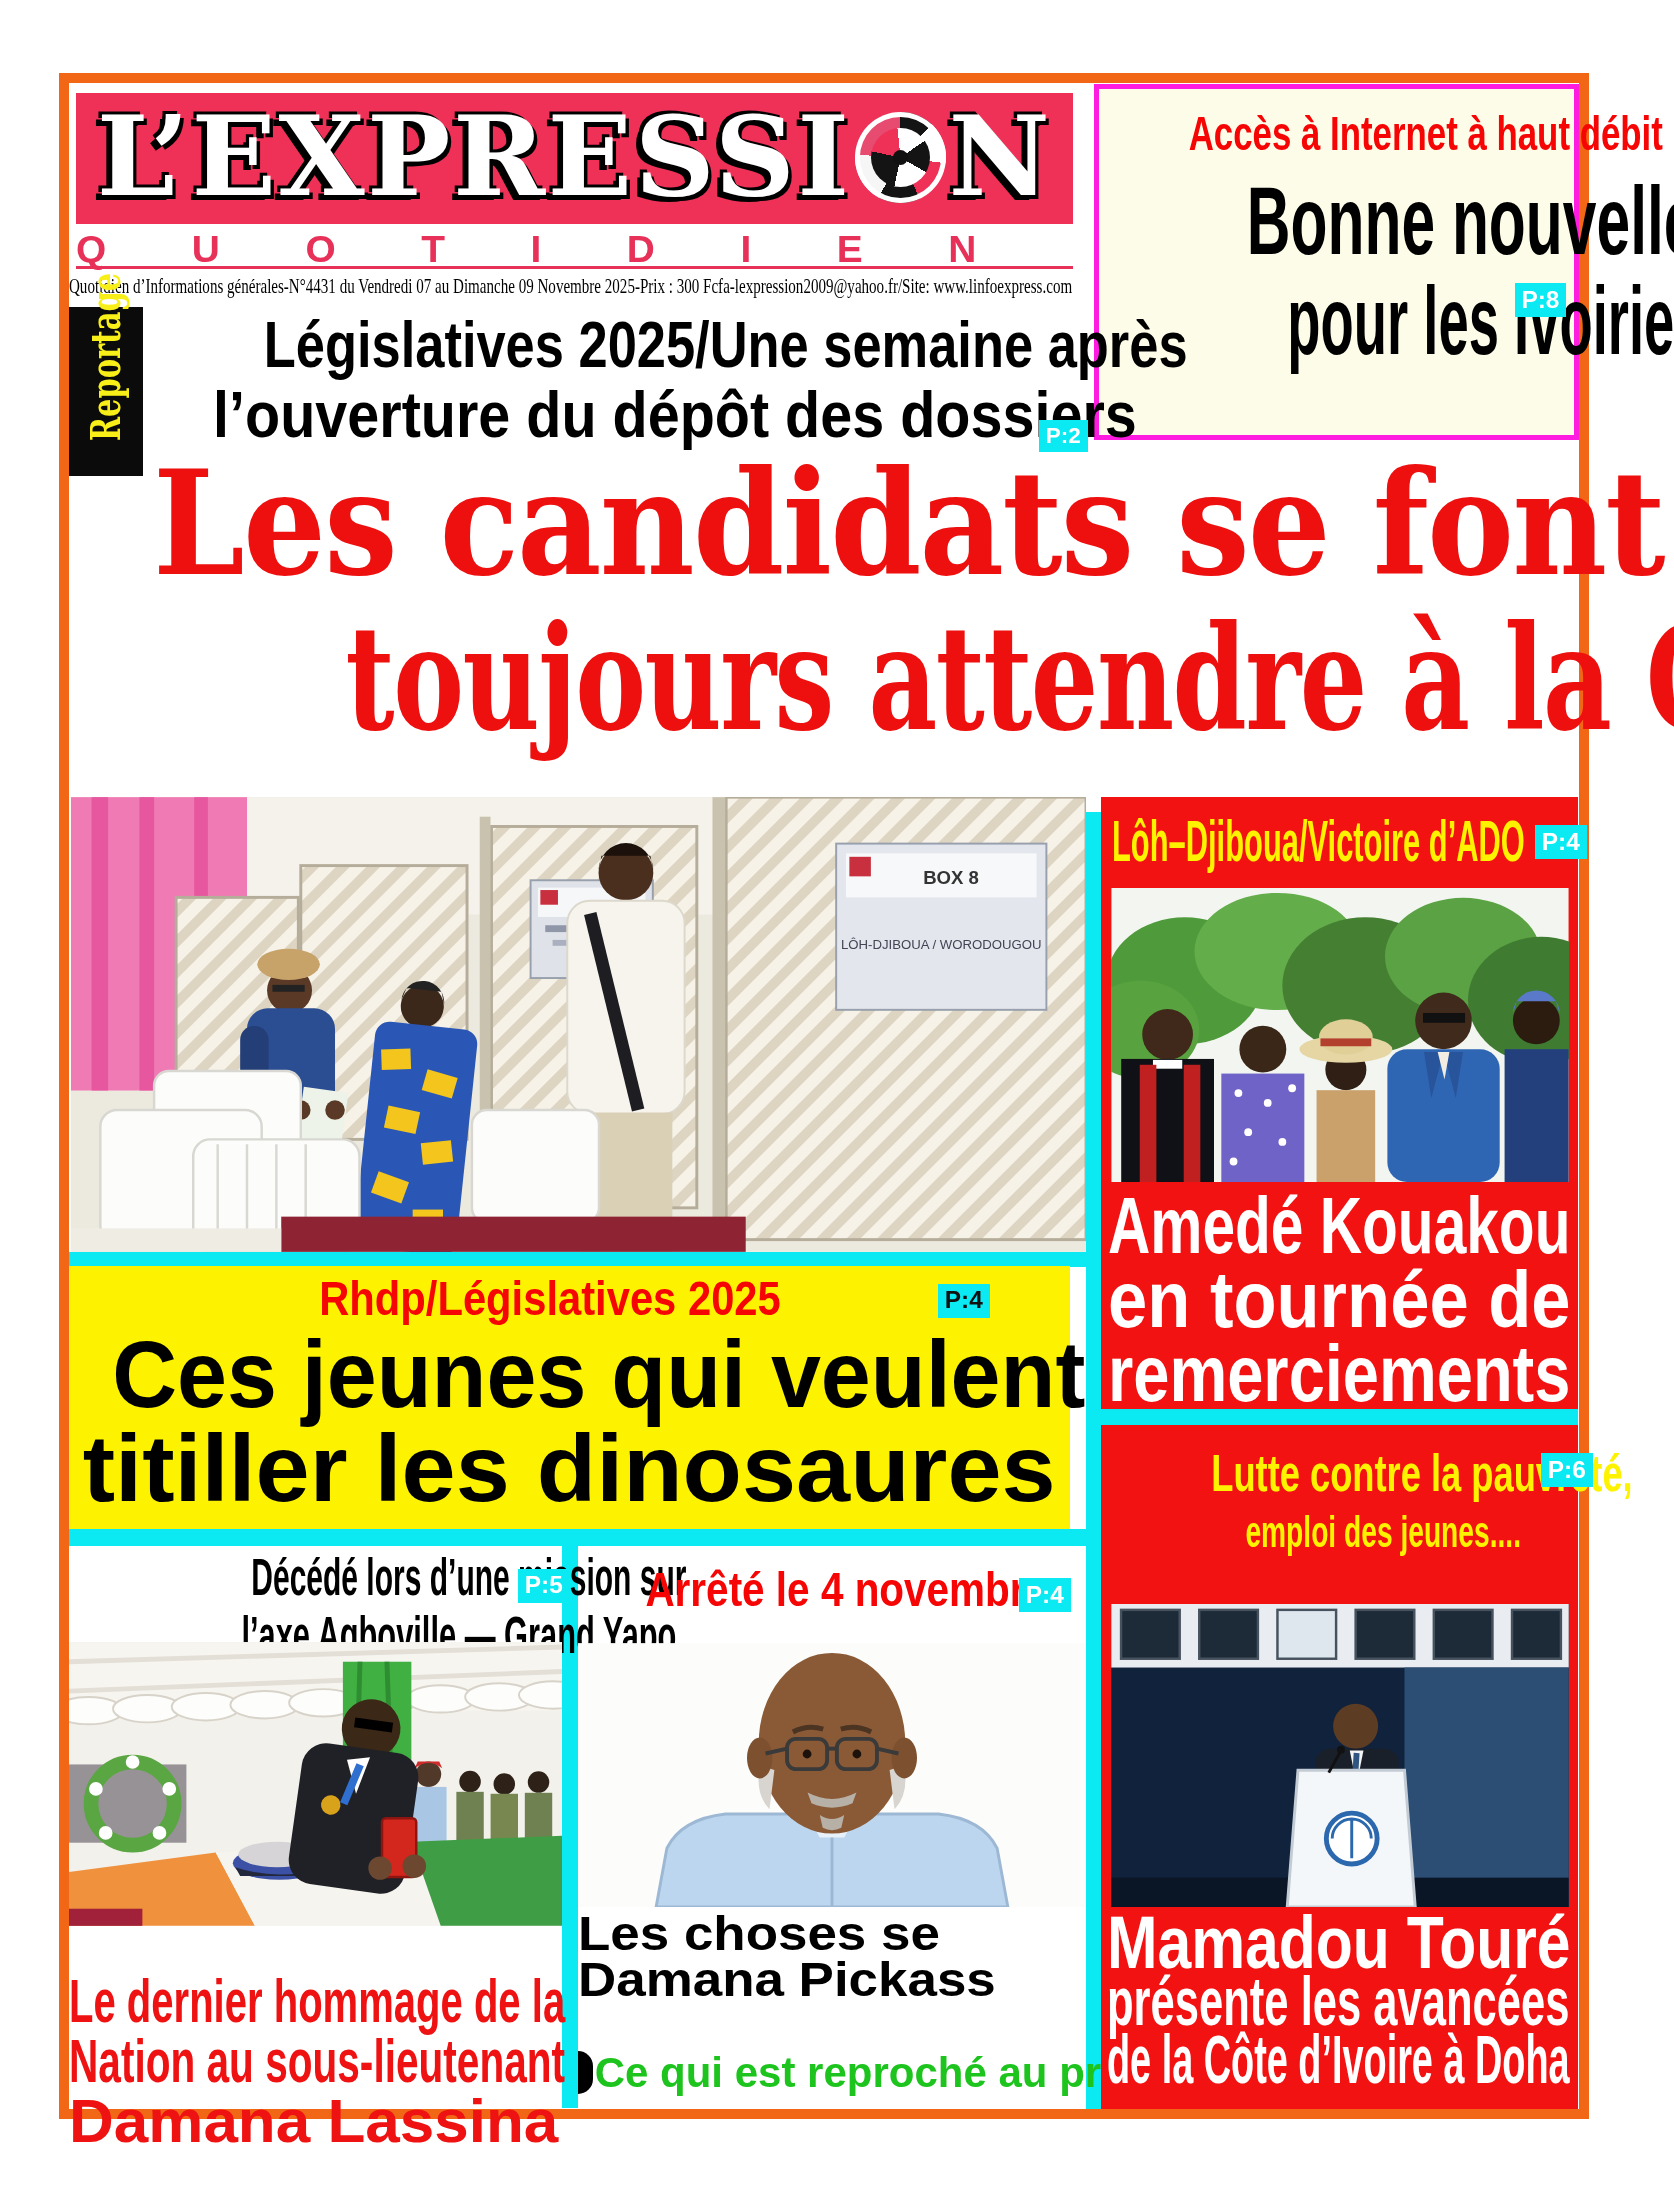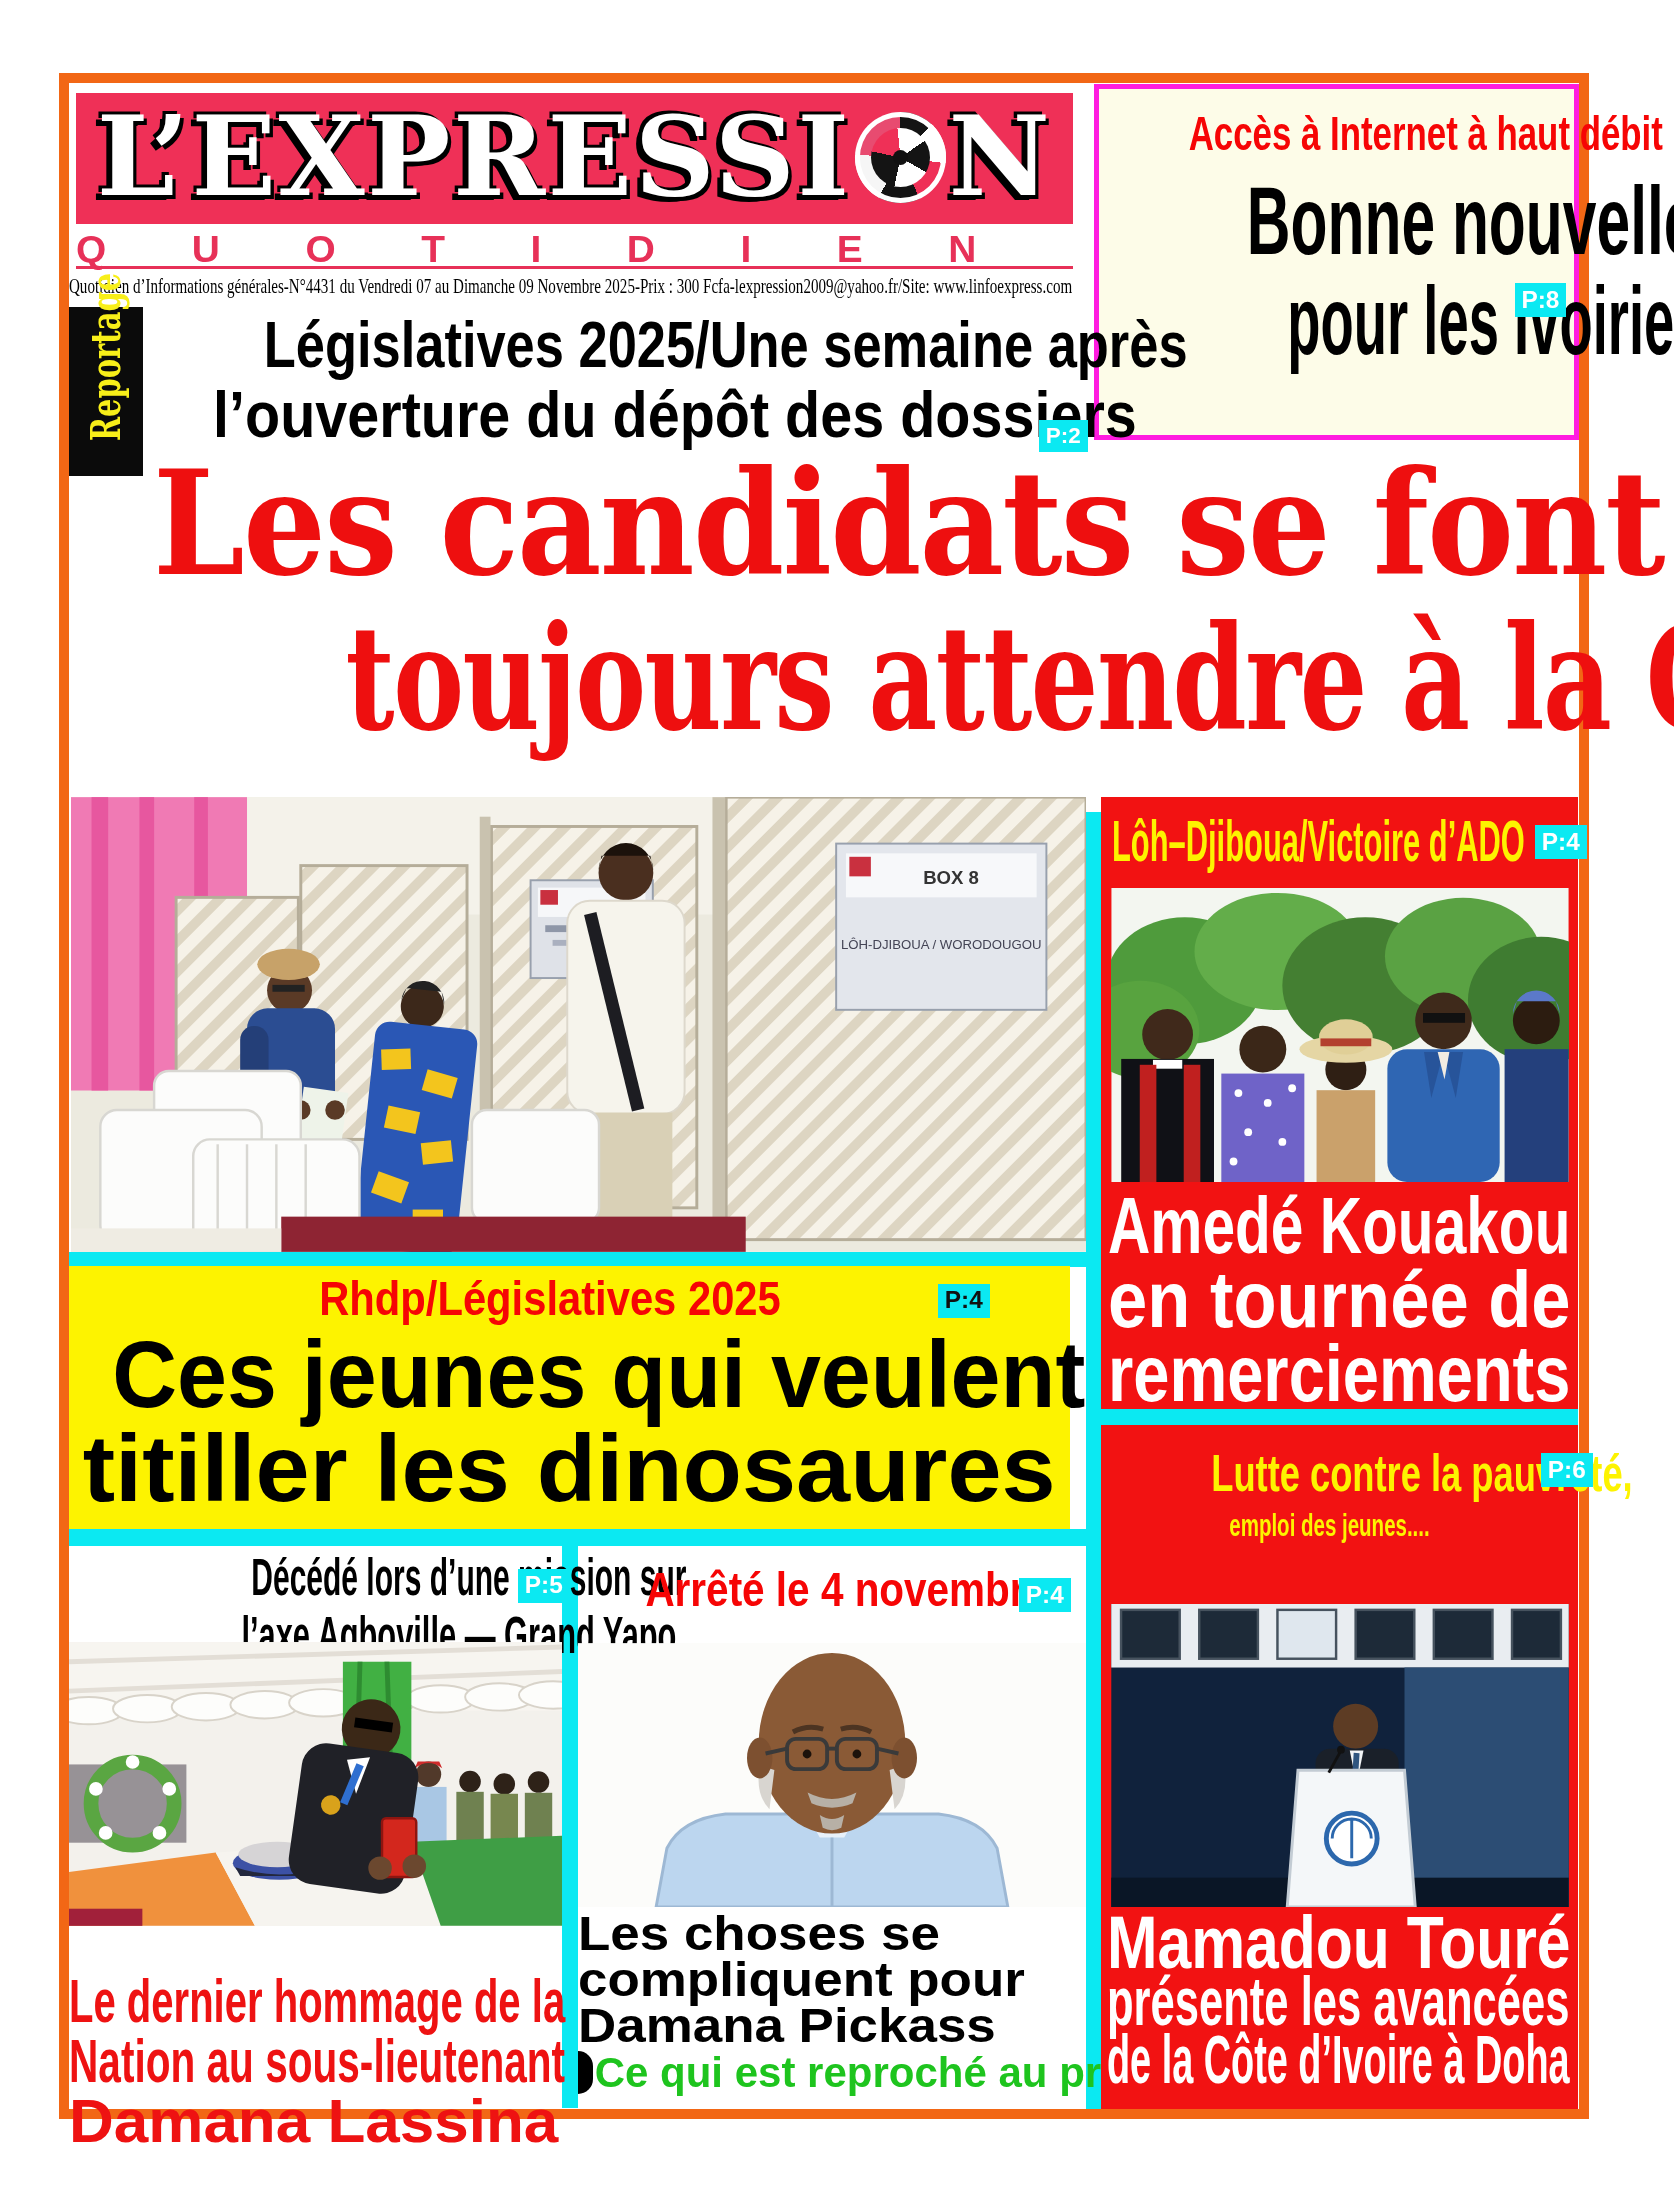--- a/index.html
+++ b/index.html
@@ -90,21 +90,21 @@
 
   
   #rCol{left:1101px;top:797px;width:477px;height:1312px;background:#f21212;}
   #rTopKicker{position:absolute;left:10.8px;top:13.7px;width:411px;font-size:58px;line-height:60px;color:#fdf300;}
   #rBadgeA{left:434px;top:28px;}
   #rPhoto1{left:9.8px;top:91px;}
   #amede{position:absolute;left:6.8px;top:376px;width:463px;color:#fff;margin-top:16px;}
   .am{font-size:80px;line-height:74px;}
   #rCyan{left:0;top:612px;width:477px;height:15.6px;}
   #lutte1{position:absolute;left:4%;top:646px;width:88%;font-size:52px;color:#fdf300;text-align:center;}
-  #lutte2{position:absolute;left:14%;top:710px;width:68%;font-size:32px;color:#fdf300;text-align:center;}
+  #lutte2{position:absolute;left:14%;top:710px;width:68%;font-size:44px;color:#fdf300;text-align:center;}
   #rBadgeB{left:440px;top:656px;}
   #rPhoto2{left:9.8px;top:807px;}
   #mtoure{position:absolute;left:5.9px;top:1114px;width:465px;color:#fff;}
   .mt1{font-size:75px;line-height:62px;}
   .mt2{font-size:69px;line-height:58px;}
 </style>
 </head>
 <body>
 
 <div class="page">
@@ -346,21 +346,20 @@
         <circle cx="571" cy="227" r="9" fill="#1c120b"></circle>
       <path d="M440,184 q30,-14 60,-4" stroke="#4c3категория" stroke-width="0" fill="none"></path>
       <path d="M440,182 q30,-16 62,-6" stroke="#4c3422" stroke-width="10" fill="none"></path>
       <path d="M538,176 q32,-10 62,6" stroke="#4c3422" stroke-width="10" fill="none"></path>
       <path d="M470,306 q50,26 100,0 l-8,22 q-42,18 -84,0 Z" fill="#b7b0a6"></path>
       <path d="M495,352 q25,16 50,0 l-6,26 q-19,10 -38,0 Z" fill="#b7b0a6"></path>
     </svg>
 
     <div id="bmHead" class="abs sans-b">
       <div class="bml"><span class="fit oleft" style="transform: scaleX(1.08);">Les choses se</span></div>
-      <div class="bml"><span class="fit oleft" style="transform: scaleX(1.08);">compliquent pour</span></div>
       <div class="bml"><span class="fit oleft" style="transform: scaleX(1.08);">Damana Pickass</span></div>
     </div>
     <div id="greenRow" class="abs">
       <span class="bullet"></span>
       <div class="gtxt"><span class="fit oleft" style="transform: scaleX(1);">Ce qui est reproché au proche de Gbagbo</span></div>
     </div>
   </div>
 
   <div id="rCol" class="abs">
     <div id="rTopKicker" class="sans-b"><span class="fit oleft" style="transform: scaleX(0.532319);">Lôh–Djiboua/Victoire d’ADO</span></div>

